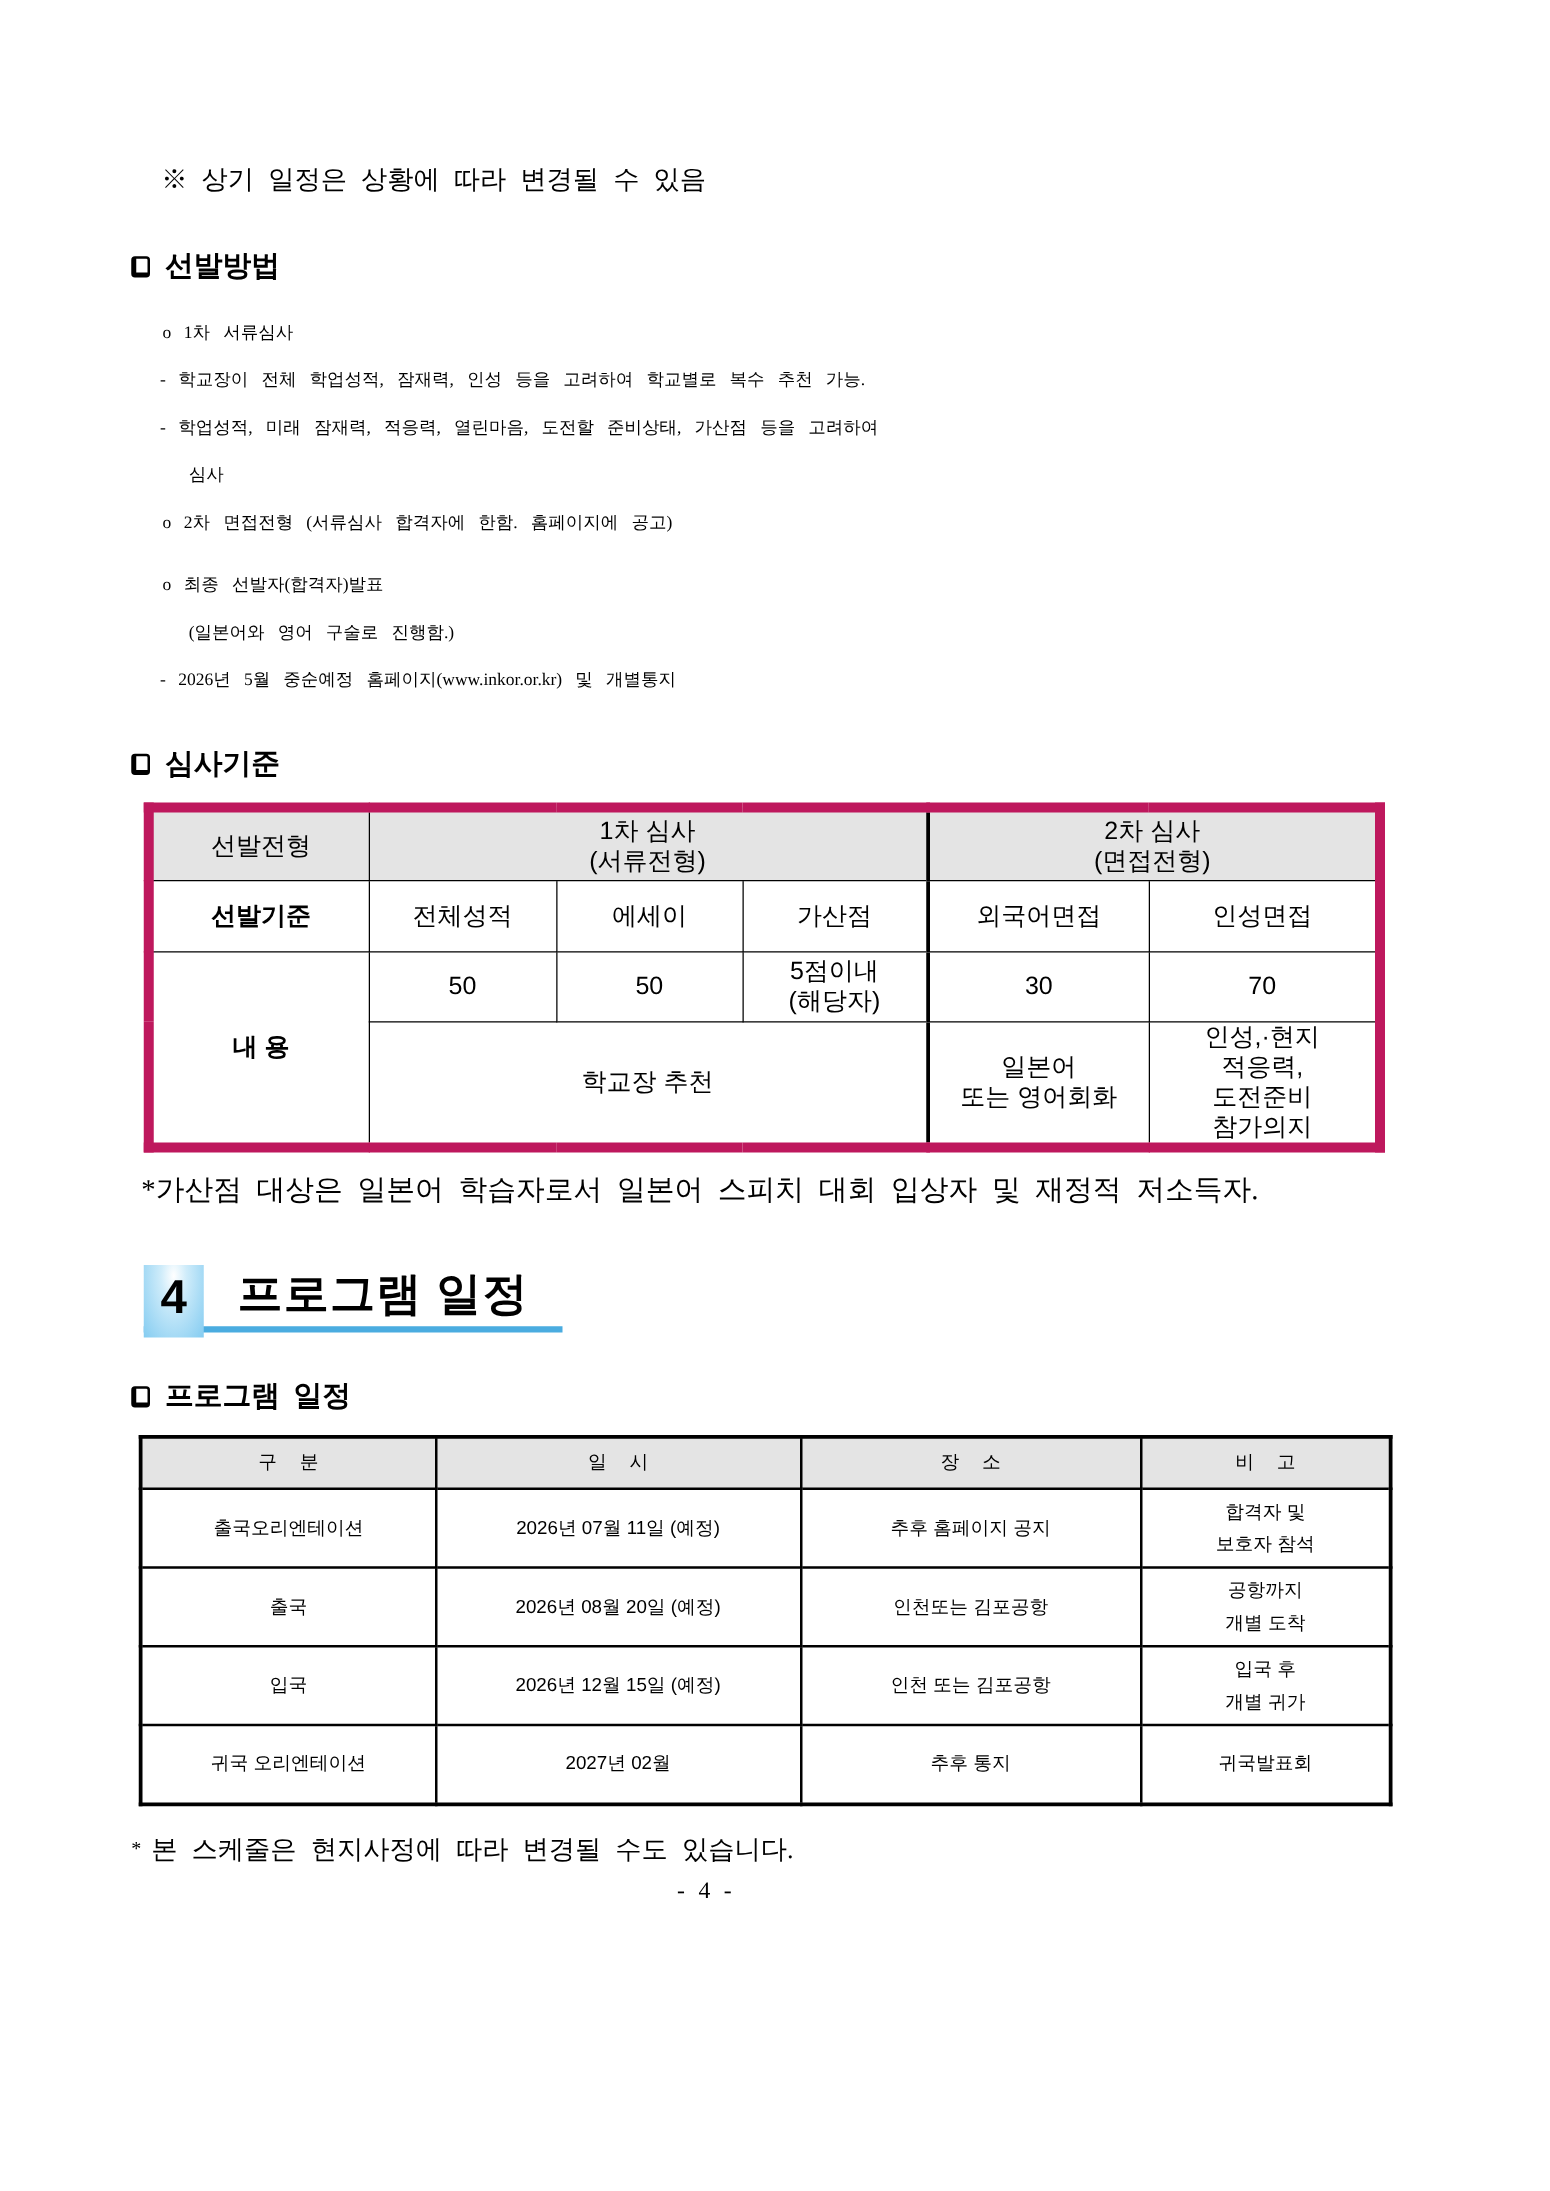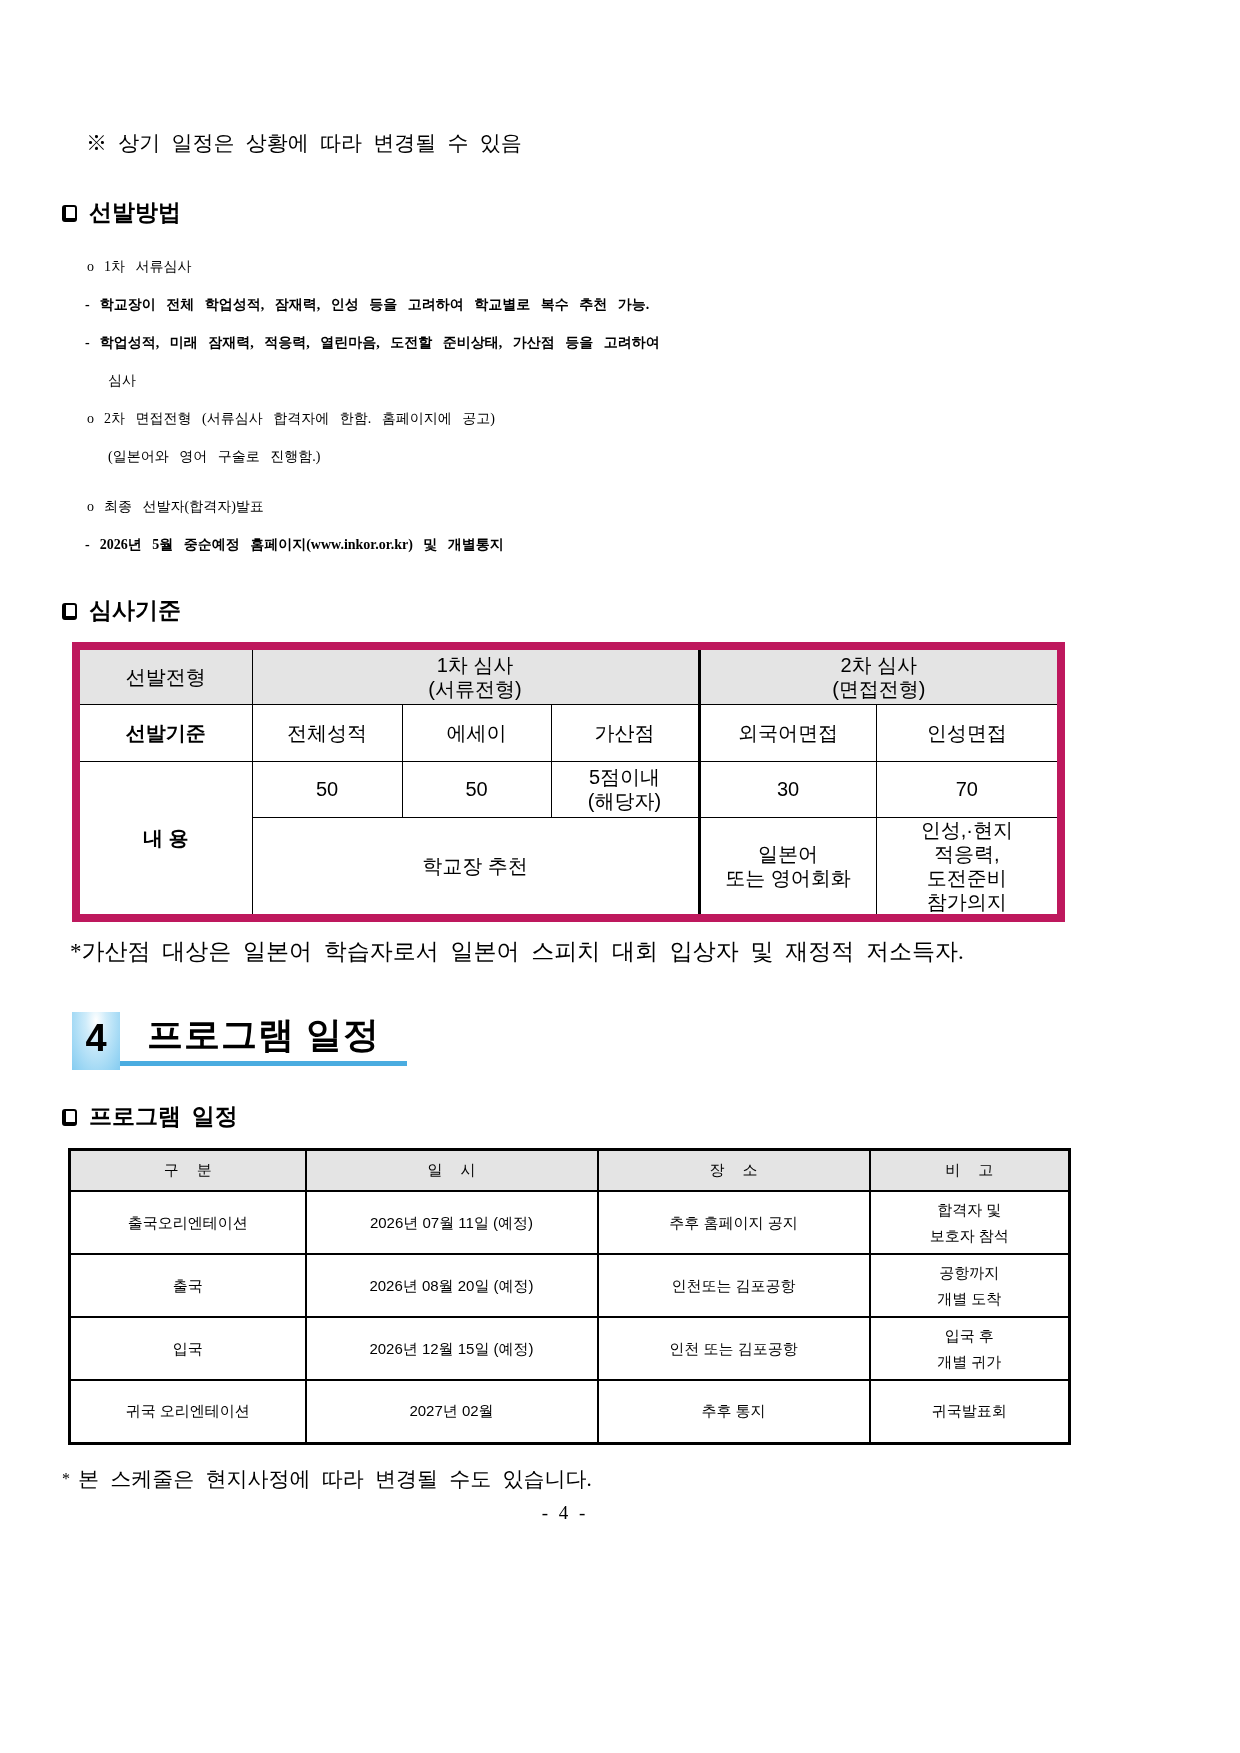--- a/index.html
+++ b/index.html
@@ -12,21 +12,21 @@
   html, body { background: #ffffff; }
   .page {
     position: relative;
     width: 1240px;
     height: 1753px;
     background: #ffffff;
     font-family: "Liberation Serif", serif;
     color: #000;
     overflow: hidden;
   }
-  .content { padding: 128px 100px 0 62px; }
+  .content { padding: 128px 100px 0 105px; }
 
   .top-note {
     margin-left: 24px;
     font-size: 21px;
     word-spacing: 6px;
     line-height: 30px;
   }
 
   
   .sq-bullet {
@@ -52,21 +52,21 @@
 
   .sel-list { margin-top: 24px; }
   .list-item {
     font-size: 14px;
     line-height: 30px;
     margin-bottom: 8px;
     word-spacing: 7px;
   }
   .list-item .marker { margin-right: 10px; }
   .li-o    { margin-left: 25px; }
-  .li-dash { margin-left: 23px; font-weight: bold; }
+  .li-dash { margin-left: 23px; }
   .li-cont { margin-left: 46px; }
   .gap-before { margin-top: 20px; }
 
   
   table { border-collapse: collapse; font-family: "Liberation Sans", sans-serif; }
   td { border: 1.5px solid #000; text-align: center; vertical-align: middle; }
   .pre { white-space: pre-line; margin-left: 24px; }
 
   .criteria-table {
     margin: 16px 0 0 10px;
@@ -168,22 +168,22 @@
     <div class="sec-heading h-selection">
       <span class="sq-bullet"></span><span>선발방법</span>
     </div>
 
     <div class="sel-list">
       <div class="list-item li-o"><span class="marker">o</span><span>1차 서류심사</span></div>
       <div class="list-item li-dash"><span class="marker">-</span><span>학교장이 전체 학업성적, 잠재력, 인성 등을 고려하여 학교별로 복수 추천 가능.</span></div>
       <div class="list-item li-dash"><span class="marker">-</span><span>학업성적, 미래 잠재력, 적응력, 열린마음, 도전할 준비상태, 가산점 등을 고려하여</span></div>
       <div class="list-item li-cont"><span>심사</span></div>
       <div class="list-item li-o"><span class="marker">o</span><span>2차 면접전형 (서류심사 합격자에 한함. 홈페이지에 공고)</span></div>
+      <div class="list-item li-o gap-before"><span class="marker">o</span><span>최종 선발자(합격자)발표</span></div>
       <div class="list-item li-cont"><span>(일본어와 영어 구술로 진행함.)</span></div>
-      <div class="list-item li-o gap-before"><span class="marker">o</span><span>최종 선발자(합격자)발표</span></div>
       <div class="list-item li-dash"><span class="marker">-</span><span>2026년 5월 중순예정  홈페이지(www.inkor.or.kr) 및 개별통지</span></div>
     </div>
 
     <div class="sec-heading h-criteria">
       <span class="sq-bullet"></span><span>심사기준</span>
     </div>
 
     <table class="criteria-table">
       <colgroup>
         <col style="width:176px">

